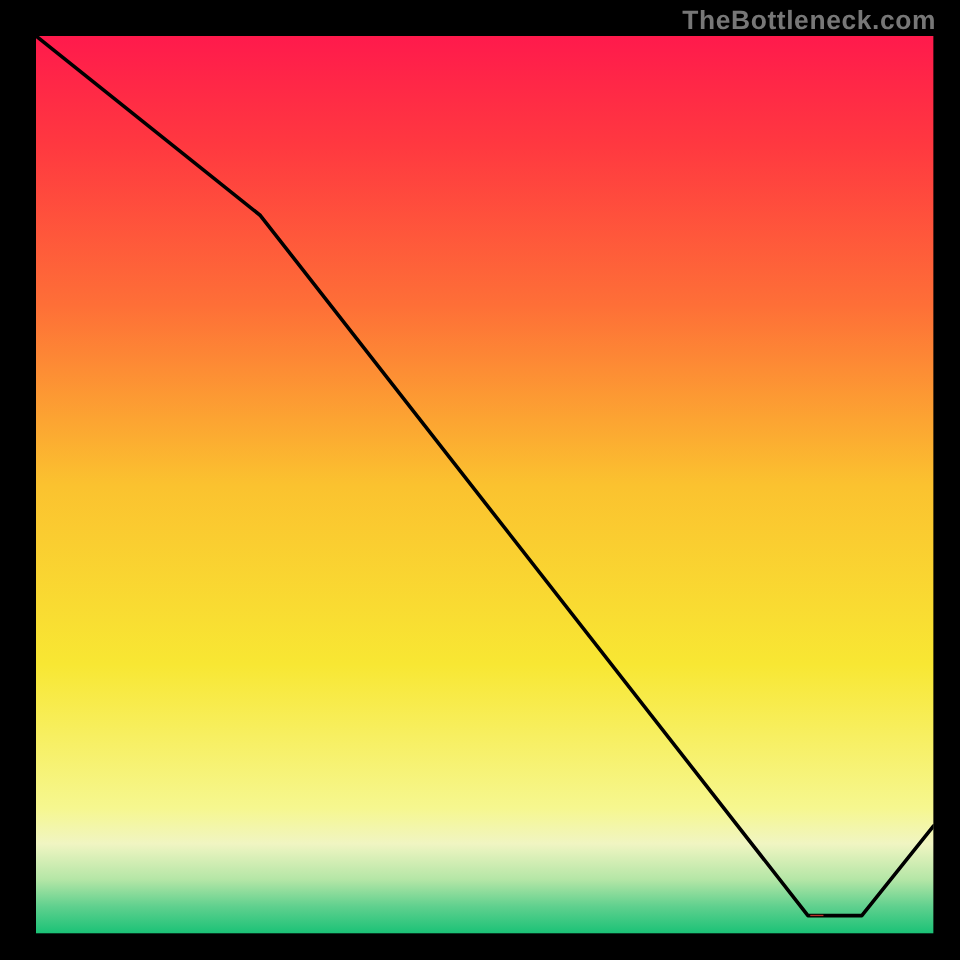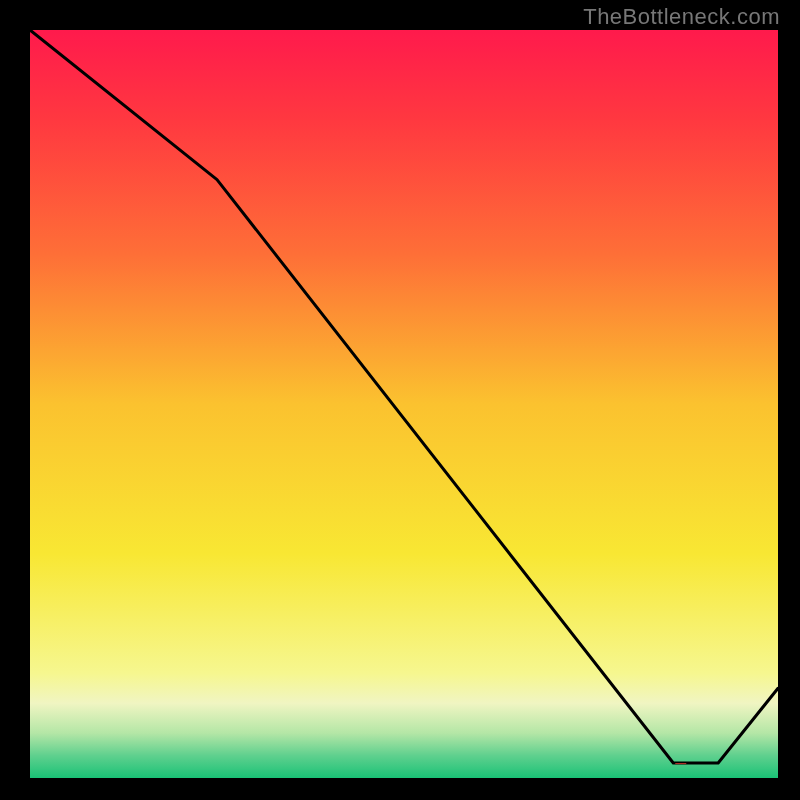--- a/index.html
+++ b/index.html
@@ -16,21 +16,21 @@
     height: 800px;
     background: #000;
   }
   .watermark {
     position: absolute;
     top: 4px;
     right: 20px;
     color: #777;
     font-family: Arial, Helvetica, sans-serif;
     font-size: 22px;
-    font-weight: normal;
+    font-weight: bold;
     letter-spacing: 0.5px;
     user-select: none;
   }
   .plot {
     position: absolute;
     left: 30px;
     top: 30px;
     width: 748px;
     height: 748px;
     box-sizing: border-box;

